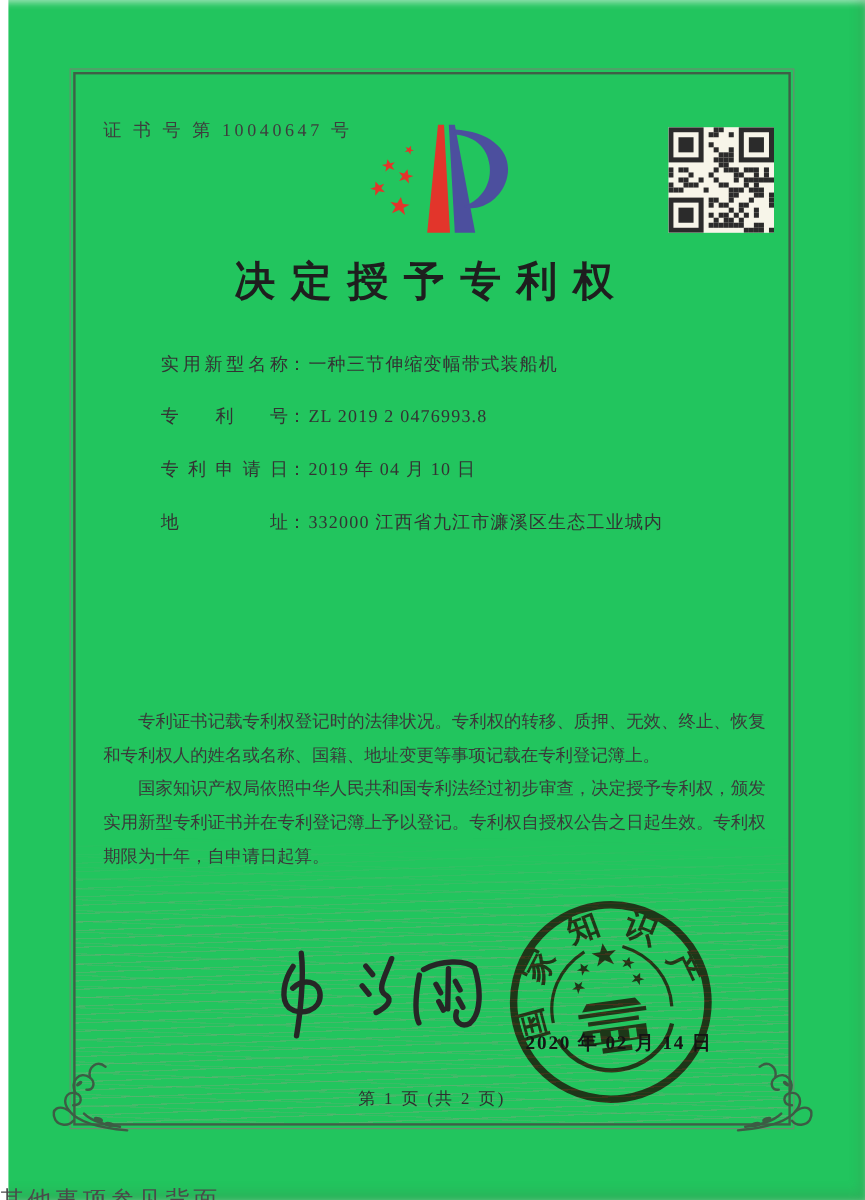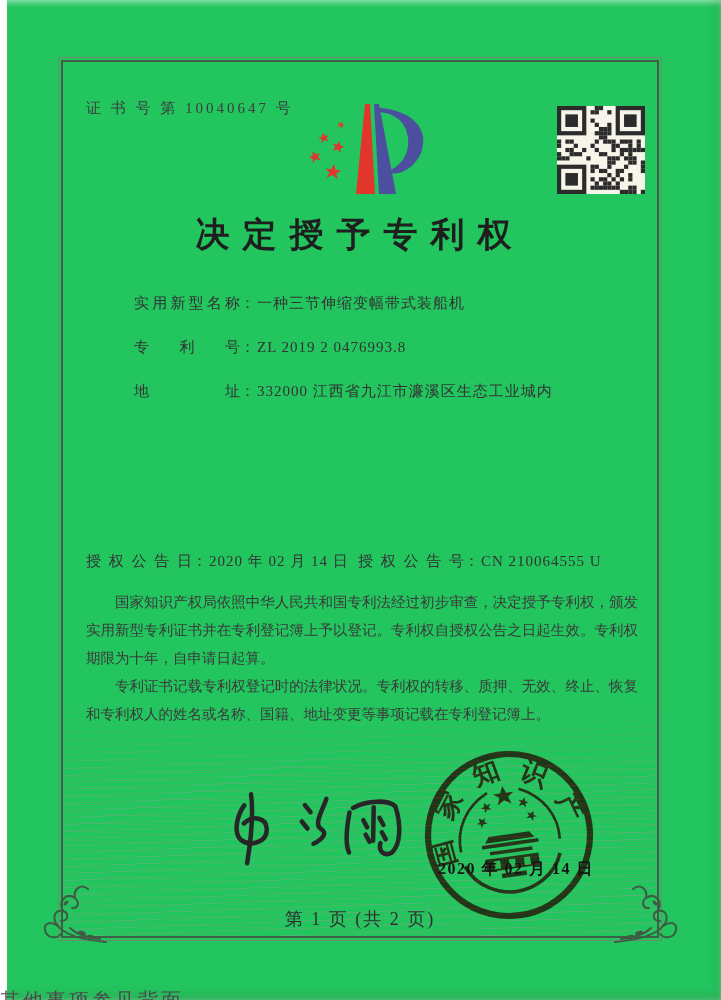--- a/index.html
+++ b/index.html
@@ -33,21 +33,21 @@
   .field-value{letter-spacing:1px;}
   .grant-row{position:absolute;left:86px;top:552px;width:556px;font-size:15px;color:#333;white-space:nowrap;}
   .grant-col2{position:absolute;left:272px;top:0;}
   .paragraphs{position:absolute;left:86px;top:588px;width:552px;font-size:14.5px;line-height:28px;
               color:#3a3a3a;text-align:justify;}
   .paragraphs p{margin:0;text-indent:2em;}
   .sign-block{position:absolute;left:100px;top:808px;font-size:17px;color:#2e2e2e;line-height:31px;}
   .signature{position:absolute;left:218px;top:784px;width:190px;height:95px;}
   .seal{position:absolute;left:420px;top:746px;width:178px;height:178px;opacity:.92;mix-blend-mode:multiply;}
   .seal-date{position:absolute;left:438px;top:859px;font-size:16px;font-weight:bold;color:#141414;letter-spacing:1.5px;}
-  .page-info{position:absolute;left:58px;top:907px;width:604px;text-align:center;font-size:18px;color:#2f2f2f;letter-spacing:2px;}
+  .page-info{position:absolute;left:58px;top:907px;width:604px;text-align:center;font-size:14px;color:#2f2f2f;letter-spacing:2px;}
   .back-note{position:absolute;left:0;top:951px;width:721px;text-align:left;font-size:20px;color:#4a4a4a;letter-spacing:3px;margin-top:36px;}
 </style>
 </head>
 <body>
 
 <div class="page">
   <div class="scan-edge"></div>
   <div class="wave-band"></div>
 
   <div class="frame">
@@ -225,36 +225,31 @@
   <div class="title">决定授予专利权</div>
 
   <div class="fields">
     <div class="field-row">
       <span class="field-label">实用新型名称</span><span class="field-colon">：</span><span class="field-value">一种三节伸缩变幅带式装船机</span>
     </div>
     <div class="field-row">
       <span class="field-label">专利号</span><span class="field-colon">：</span><span class="field-value">ZL 2019 2 0476993.8</span>
     </div>
     <div class="field-row">
+      <span class="field-label">专利申请日</span><span class="field-colon">：</span><span class="field-value">2019 年 04 月 10 日</span>
+    </div>
+    <div class="field-row">
       <span class="field-label">地址</span><span class="field-colon">：</span><span class="field-value">332000 江西省九江市濂溪区生态工业城内</span>
     </div>
   </div>
 
-  <div class="grant-row">
-    <span>
-      <span class="field-label">授权公告日</span><span class="field-colon">：</span><span class="field-value">2020 年 02 月 14 日</span>
-    </span>
-    <span class="grant-col2">
-      <span class="field-label">授权公告号</span><span class="field-colon">：</span><span class="field-value">CN 210064555 U</span>
-    </span>
-  </div>
 
   <div class="paragraphs">
+    <p>专利证书记载专利权登记时的法律状况。专利权的转移、质押、无效、终止、恢复和专利权人的姓名或名称、国籍、地址变更等事项记载在专利登记簿上。</p>
     <p>国家知识产权局依照中华人民共和国专利法经过初步审查，决定授予专利权，颁发实用新型专利证书并在专利登记簿上予以登记。专利权自授权公告之日起生效。专利权期限为十年，自申请日起算。</p>
-    <p>专利证书记载专利权登记时的法律状况。专利权的转移、质押、无效、终止、恢复和专利权人的姓名或名称、国籍、地址变更等事项记载在专利登记簿上。</p>
   </div>
 
 
   <svg class="signature" viewBox="0 0 210 95">
     <g stroke="#262626" stroke-width="5" fill="none" stroke-linecap="round" stroke-linejoin="round" transform="rotate(-2 105 47)">
       <path d="M30,16 C21,28 17,46 25,54 C35,62 54,58 54,43 C54,30 39,27 29,36"></path>
       <path d="M38,4 C40,26 35,60 31,80"></path>
       <path d="M97,18 l6,8"></path>
       <path d="M93,36 l6,8"></path>
       <path d="M121,12 C115,27 106,40 114,45 C122,50 114,57 105,61"></path>

